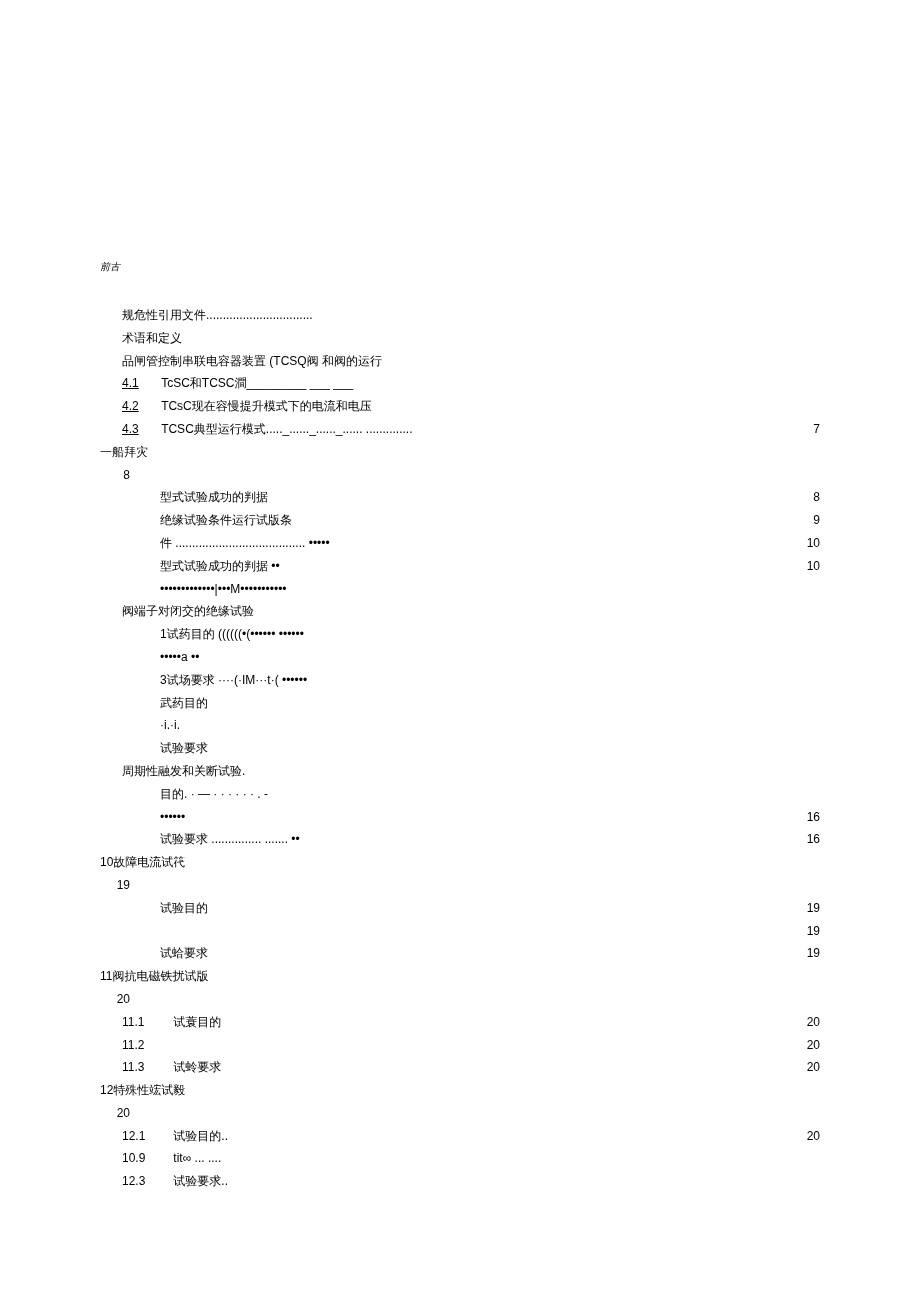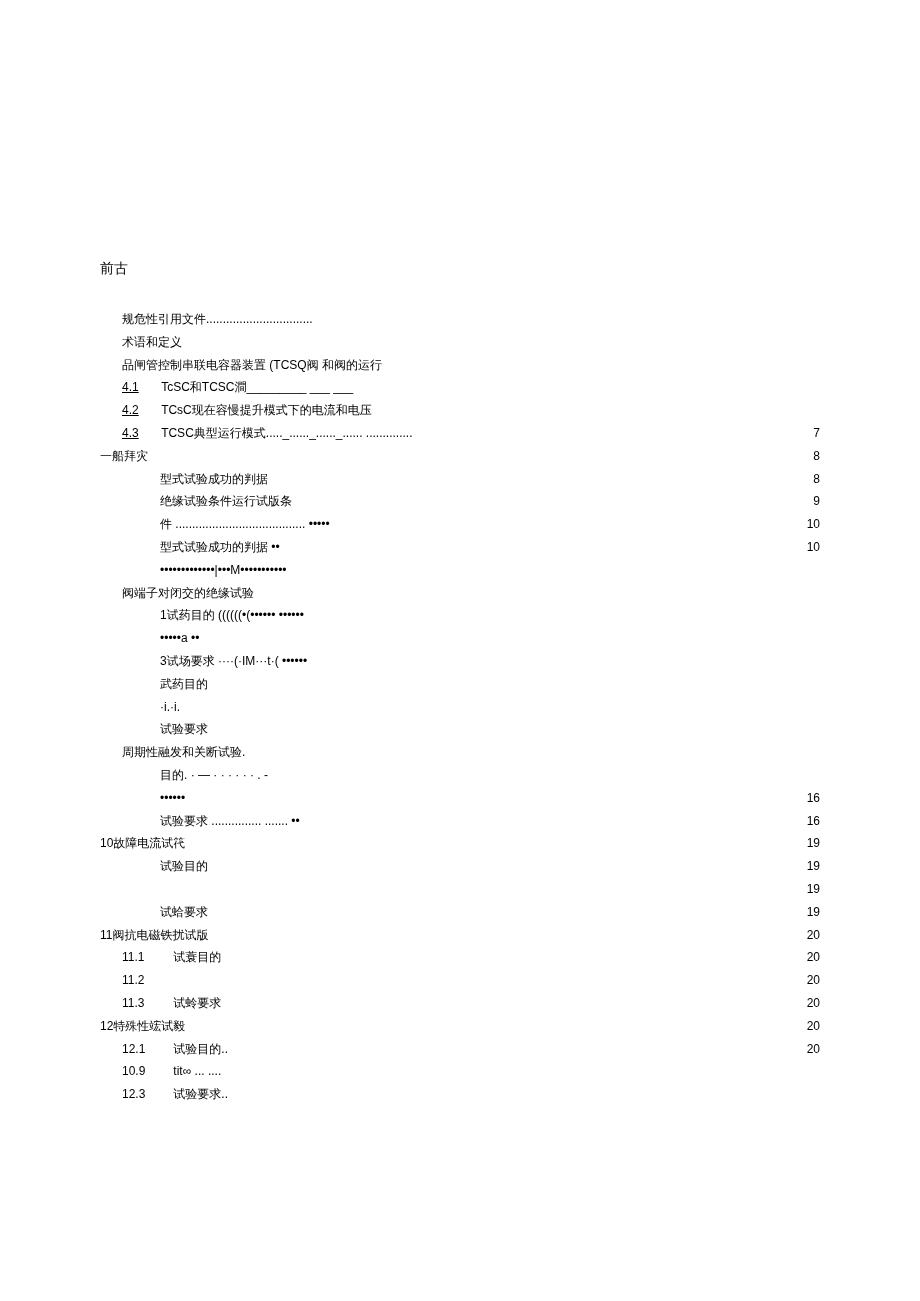--- a/index.html
+++ b/index.html
@@ -24,28 +24,29 @@
     flex: 0 0 auto;
   }
   .fill {
     flex: 1 1 auto;
   }
   .pagenum {
     flex: 0 0 auto;
     text-align: right;
     min-width: 30px;
   }
-  .indent0 { padding-left: 0px; }
+  .indent0 { padding-left: 0px; flex-direction: column; }
   .indent1 { padding-left: 22px; }
   .indent4 { padding-left: 60px; }
   .num { display:inline-block; min-width: 36px; text-decoration: underline; }
   .num-wide { display:inline-block; min-width: 48px; }
   .qiangu {
-    font-size: 14px;
+    font-size: 10px;
     margin-bottom: 30px;
+    font-style: italic;
   }
 </style>
 </head>
 <body>
 
 <div class="page">
 
   <div class="qiangu">前古</div>
 
   <div id="toc">

